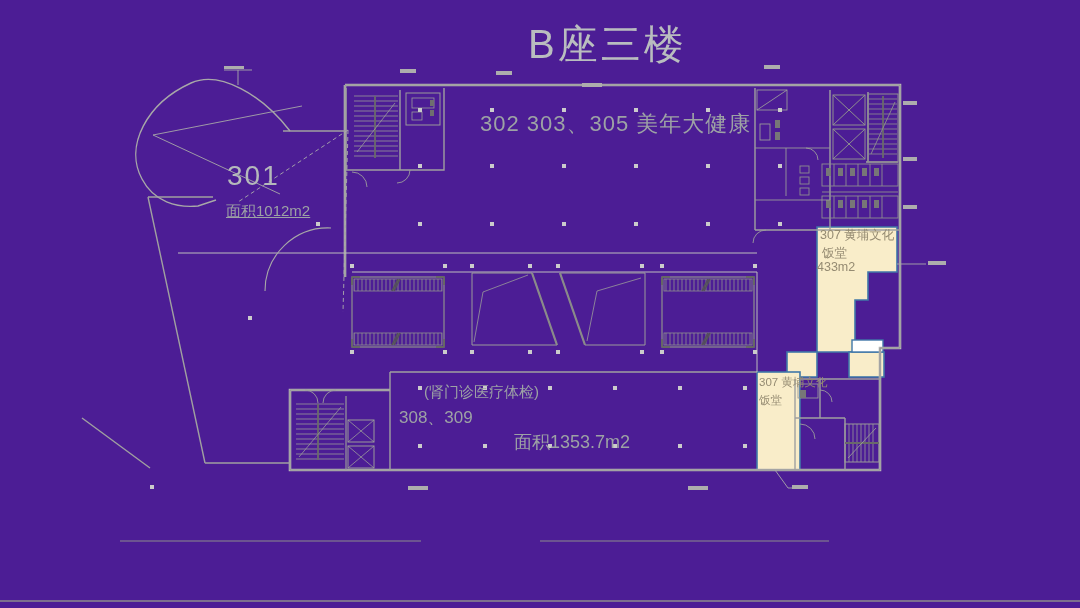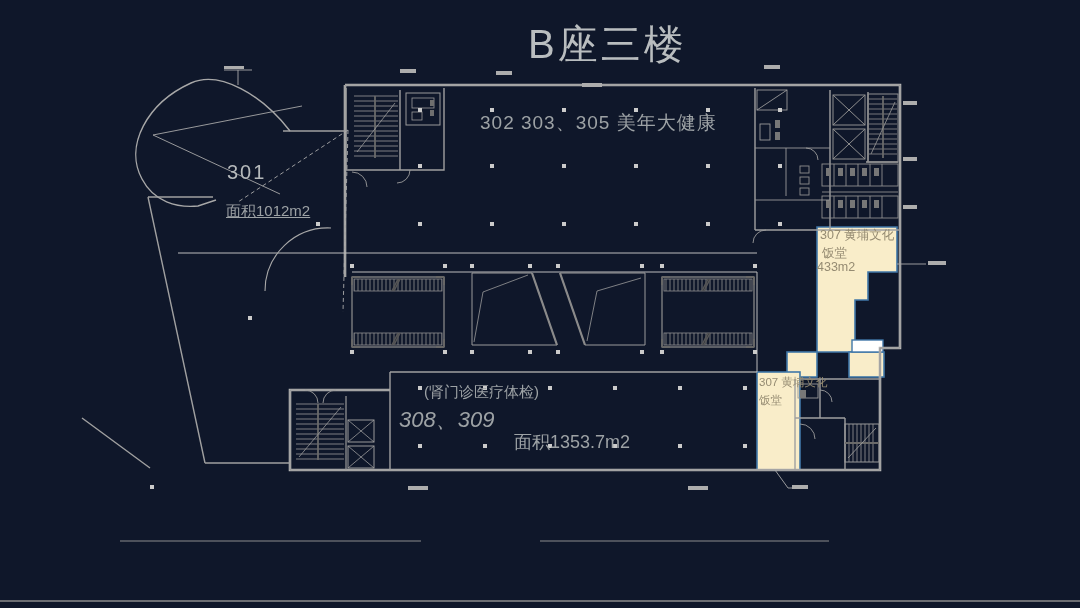--- a/index.html
+++ b/index.html
@@ -1,25 +1,25 @@
 <!DOCTYPE html>
 <html><head>
 <meta charset="utf-8">
 <style>
   html,body{margin:0;padding:0;background:#fff;}
-  #stage{position:relative;width:1080px;height:608px;background:#0f172a;overflow:hidden;
+  #stage{position:relative;width:1080px;height:608px;background:#4c1d95;overflow:hidden;
          font-family:"Liberation Sans",sans-serif;}
   #plan-svg{position:absolute;left:0;top:0;}
   .label{position:absolute;white-space:nowrap;color:#9aa0a3;line-height:1;}
   .t-title{font-size:40px;color:#b9bdbf;letter-spacing:3px;font-weight:400;}
-  .t-hall{font-size:19px;letter-spacing:1px;color:#9da2a5;}
-  .t-r301{font-size:20px;color:#b5b9bb;letter-spacing:2px;}
+  .t-hall{font-size:22px;letter-spacing:1px;color:#9da2a5;}
+  .t-r301{font-size:28px;color:#b5b9bb;letter-spacing:2px;}
   .t-area{font-size:15px;color:#9da2a5;text-decoration:underline;}
   .t-note{font-size:15px;color:#9da2a5;}
-  .t-nums{font-size:22px;color:#9da2a5;font-style:italic;}
+  .t-nums{font-size:17px;color:#9da2a5;}
   .t-area2{font-size:18px;color:#9da2a5;margin-top:25px;}
   .t-yellow{font-size:12.5px;color:#958b72;}
   .t-yellow-sm{font-size:11.5px;color:#958b72;}
   .t-scale{font-size:19px;color:#a9adb0;letter-spacing:1.5px;}
 </style>
 </head>
 <body>
 
 <div id="stage">
 

